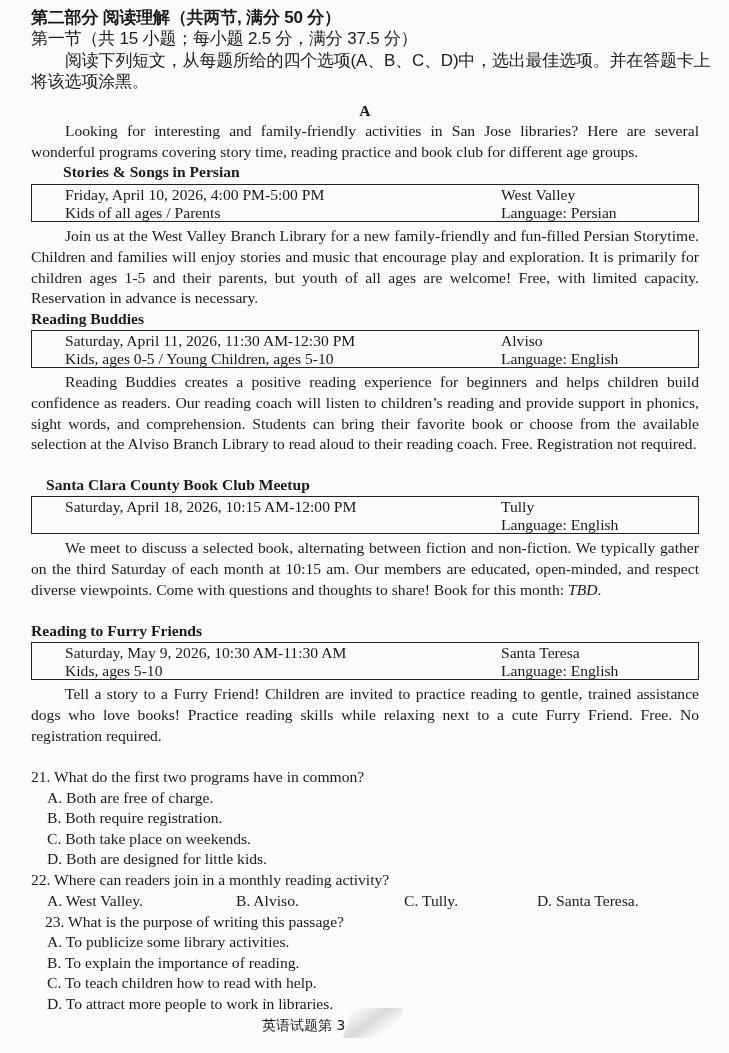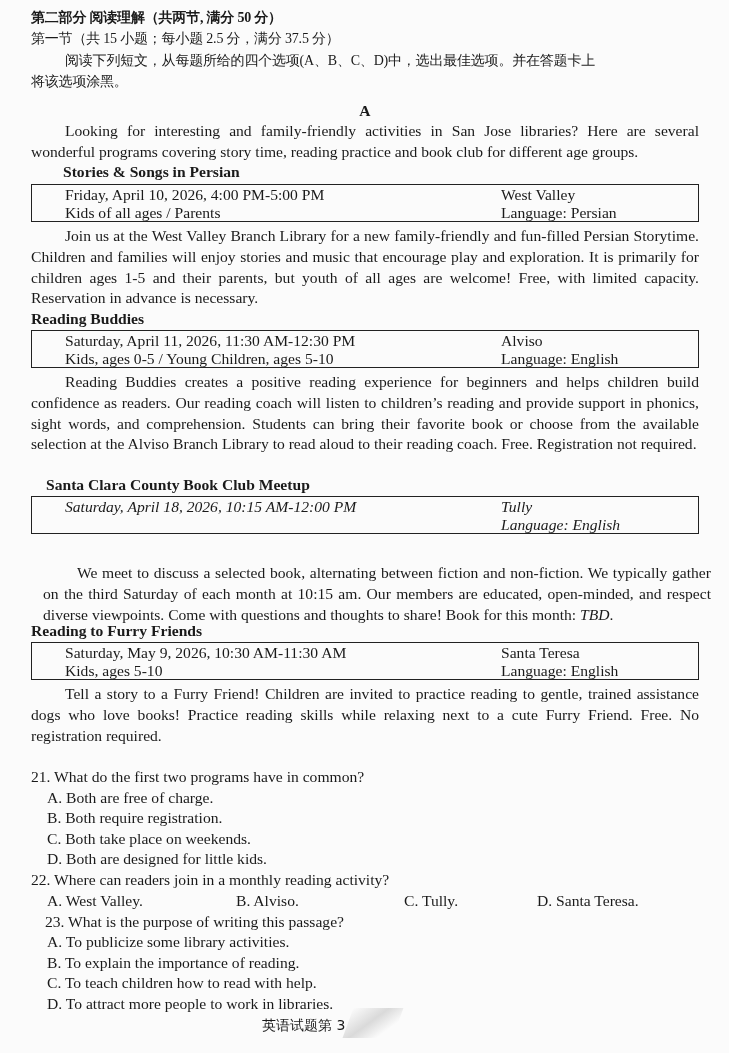--- a/index.html
+++ b/index.html
@@ -6,21 +6,21 @@
   body {
     width: 729px; height: 1053px; overflow: hidden;
     background: #fbfbfb;
     color: #1a1a1a;
     font-family: "Liberation Serif", "DejaVu Serif", serif;
     font-size: 15.6px;
     position: relative;
   }
   .page { position: absolute; left: 31px; top: 0; width: 668px; }
   .line { position: absolute; left: 0; white-space: nowrap; line-height: 20px; }
-  .cn { font-family: Liberation Serif, serif; font-size: 14px; letter-spacing: -0.2px; }
+  .cn { font-family: Liberation Sans, sans-serif; font-size: 17px; letter-spacing: -0.2px; }
   .cn-bold { font-weight: bold; }
   .bold { font-weight: bold; }
   .center { left: 0; width: 668px; text-align: center; }
   .para { position: absolute; left: 0; width: 668px; line-height: 20.8px; text-align: justify; text-align-last: left; }
   .para .indent { display: inline-block; width: 34px; }
   .box {
     position: absolute; left: 0; width: 668px; height: 38px;
     border: 1.3px solid #222; box-sizing: border-box;
   }
   .box .cell { position: absolute; white-space: nowrap; line-height: 19px; }
@@ -63,26 +63,26 @@
   <div class="line bold" style="top:309px;">Reading Buddies</div>
   <div class="box" style="top:330px;">
     <span class="cell l1">Saturday, April 11, 2026, 11:30 AM-12:30 PM</span>
     <span class="cell l2">Kids, ages 0-5 / Young Children, ages 5-10</span>
     <span class="cell r1">Alviso</span>
     <span class="cell r2">Language: English</span>
   </div>
   <div class="para" style="top:372px;"><span class="indent"></span><span>Reading Buddies creates a positive reading experience for beginners and helps children build confidence as readers. Our reading coach will listen to children’s reading and provide support in phonics, sight words, and comprehension. Students can bring their favorite book or choose from the available selection at the Alviso Branch Library to read aloud to their reading coach. Free. Registration not required.</span></div>
 
   <div class="line bold" style="top:475px;margin-left:15px;">Santa Clara County Book Club Meetup</div>
-  <div class="box" style="top:496px;font-style:italic;">
+  <div class="box" style="top:496px;">
     <span class="cell l1">Saturday, April 18, 2026, 10:15 AM-12:00 PM</span>
     <span class="cell r1">Tully</span>
     <span class="cell r2">Language: English</span>
   </div>
-  <div class="para" style="top:563px;margin-left:12px;"><span class="indent"></span><span>We meet to discuss a selected book, alternating between fiction and non-fiction. We typically gather on the third Saturday of each month at 10:15 am. Our members are educated, open-minded, and respect diverse viewpoints. Come with questions and thoughts to share! Book for this month: </span><i>TBD</i><span>.</span></div>
+  <div class="para" style="top:538px;"><span class="indent"></span><span>We meet to discuss a selected book, alternating between fiction and non-fiction. We typically gather on the third Saturday of each month at 10:15 am. Our members are educated, open-minded, and respect diverse viewpoints. Come with questions and thoughts to share! Book for this month: </span><i>TBD</i><span>.</span></div>
 
   <div class="line bold" style="top:621px;">Reading to Furry Friends</div>
   <div class="box" style="top:642px;">
     <span class="cell l1">Saturday, May 9, 2026, 10:30 AM-11:30 AM</span>
     <span class="cell l2">Kids, ages 5-10</span>
     <span class="cell r1">Santa Teresa</span>
     <span class="cell r2">Language: English</span>
   </div>
   <div class="para" style="top:684px;"><span class="indent"></span><span>Tell a story to a Furry Friend! Children are invited to practice reading to gentle, trained assistance dogs who love books! Practice reading skills while relaxing next to a cute Furry Friend. Free. No registration required.</span></div>
 

